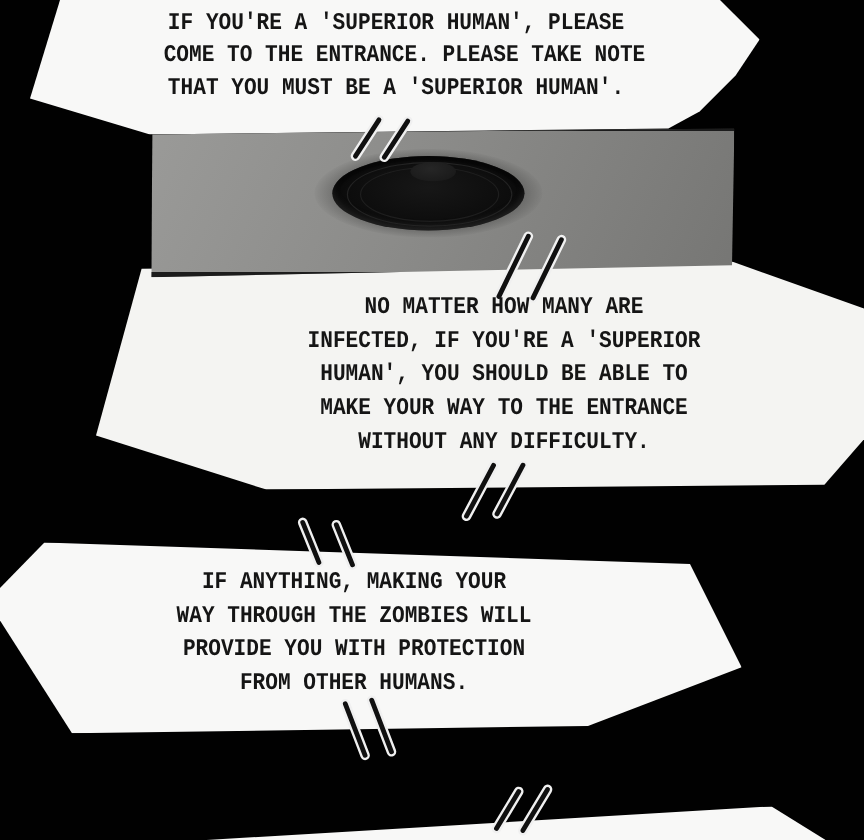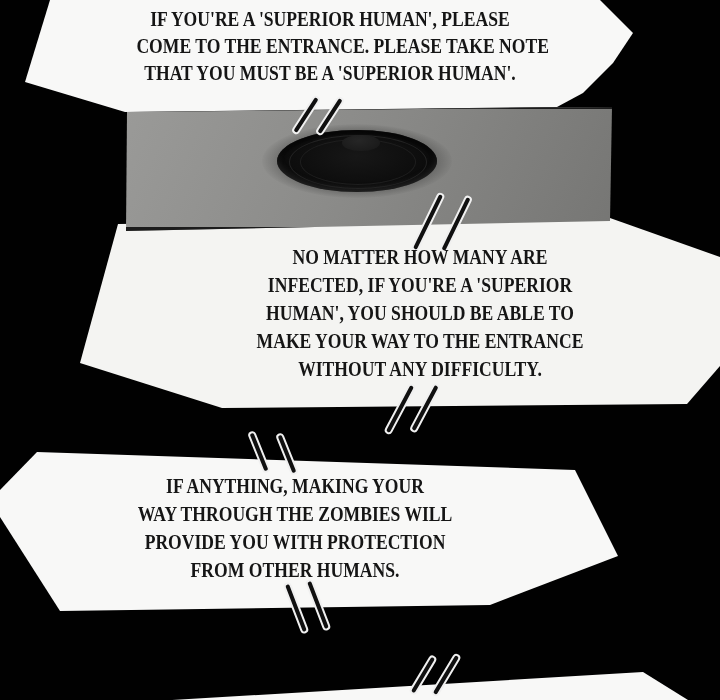--- a/index.html
+++ b/index.html
@@ -1,19 +1,19 @@
 <!DOCTYPE html>
 <html style="--bg: #010101; --bubble_fill: #f8f8f7; --bubble_fill_dim: #f4f4f2; --ink: #151515; --panel_light: #9a9a98; --panel_mid: #8b8b89; --panel_dark: #767674; --panel_edge: #1c1c1c; --cone_dark: #0a0a0a; --cone_mid: #171717; --cone_cap: #262626; --tail_ink: #101010; --tail_halo: #f0f0f0;"><head>
 <meta charset="utf-8">
 <style>
   html,body{margin:0;padding:0;background:#000;}
   .stage{
     position:relative;width:720px;height:700px;margin:0 auto;
     background:var(--bg,#010101);overflow:hidden;
-    font-family:Liberation Serif, serif;
+    font-family:Liberation Mono, monospace;
   }
   .shape{position:absolute;inset:0;}
   .bubble{background:var(--bubble_fill,#f8f8f7);}
   .bubble-1{clip-path:polygon(50px 0px,600px 0px,633px 33px,613px 63px,583px 93px,557px 107px,125px 112px,25px 82px);}
   .bubble-2{clip-path:polygon(118px 224px,610px 218px,720px 257px,720px 366px,687px 404px,222px 408px,80px 363px);background:var(--bubble_fill_dim,#f4f4f2);}
   .bubble-3{clip-path:polygon(37px 452px,575px 470px,618px 556px,490px 605px,60px 611px,0px 517px,0px 490px);}
   .bubble-4{clip-path:polygon(172px 700px,643px 672px,688px 700px);}
   .panel{
     position:absolute;left:126px;top:107px;width:486px;height:125px;
     clip-path:polygon(1px 5px,486px 0px,484px 114px,0px 124px);

